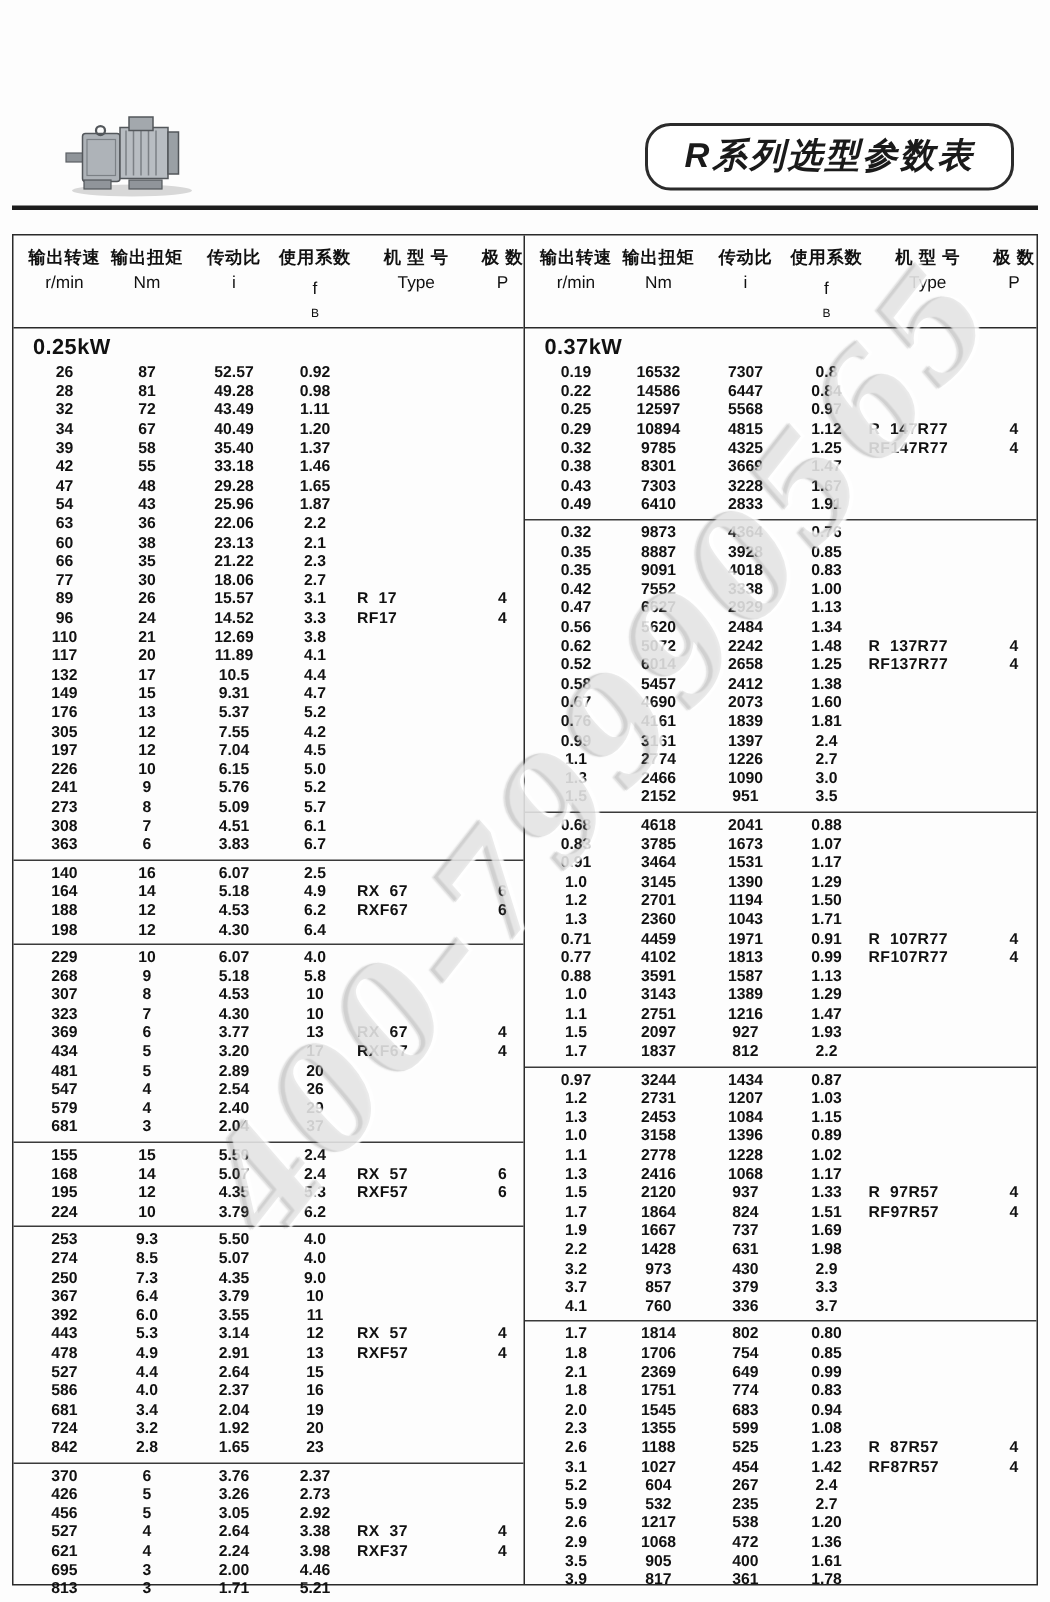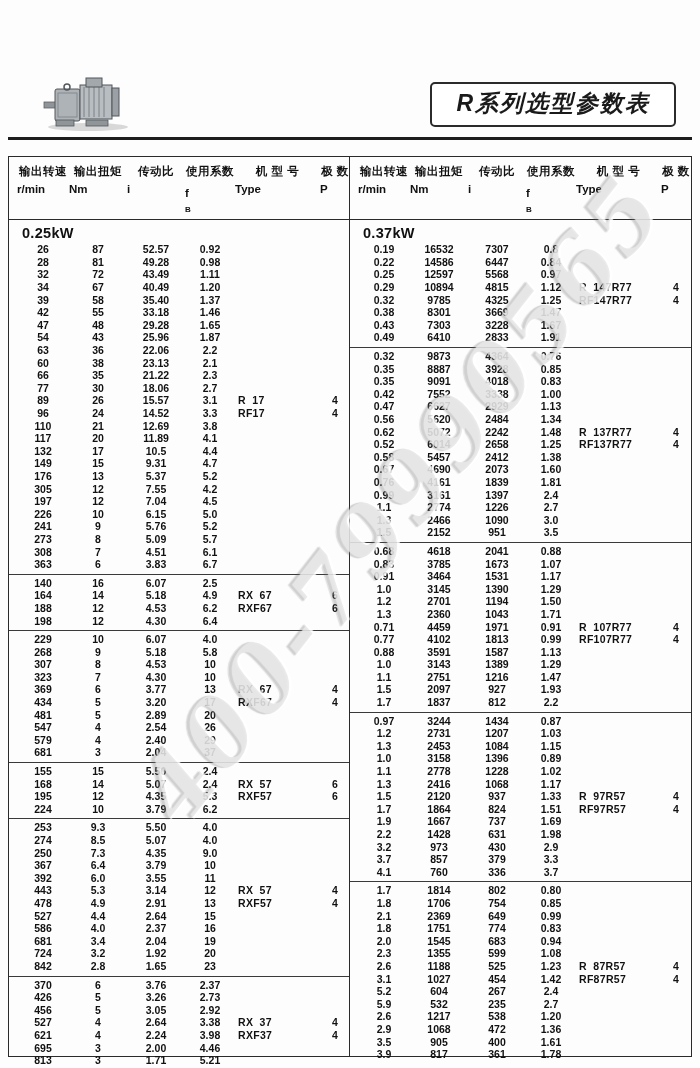--- a/index.html
+++ b/index.html
@@ -6,21 +6,21 @@
   .page{
     position:relative;width:700px;height:1068px;background:#fdfdfd;
     font-family:"Liberation Sans","DejaVu Sans",sans-serif;color:#111;
     overflow:hidden;margin:0 auto;
   }
   
   .top{position:absolute;top:72px;left:40px;right:24px;height:64px;
        display:flex;justify-content:space-between;align-items:center;}
   .logo{width:96px;height:60px;display:flex;align-items:center;justify-content:center;}
   .title-pill{
-    border:2px solid #2b2b2b;border-radius:5px;padding:4px 24px 6px 24px;
+    border:2px solid #2b2b2b;border-radius:17px;padding:4px 24px 6px 24px;
     font-size:23px;font-weight:bold;font-style:italic;letter-spacing:2px;
     color:#1a1a1a;background:#fff;
   }
   .top-rule{position:absolute;top:137px;left:8px;right:8px;height:2.5px;background:#1d1d1d;}
   
   .watermark{
     position:absolute;left:400px;top:500px;z-index:6;pointer-events:none;
     transform:translate(-50%,-50%) rotate(-52deg);
     font-family:"DejaVu Serif",serif;font-style:italic;font-weight:bold;
     font-size:92px;letter-spacing:4px;white-space:nowrap;
@@ -30,21 +30,21 @@
   
   .table{
     position:absolute;top:156px;left:8px;right:8px;bottom:11px;
     border:1.6px solid #2a2a2a;display:flex;background:transparent;z-index:1;
   }
   .half{width:50%;display:flex;flex-direction:column;box-sizing:border-box;}
   .half.first{border-right:1.2px solid #2a2a2a;}
   .grid6{display:grid;grid-template-columns:52px 58px 58px 50px 85px 30px;padding-left:8px;}
   .thead{border-bottom:1.2px solid #2a2a2a;padding:7px 0 5px 0;}
   .hcn span{display:block;text-align:center;font-size:11.5px;font-weight:bold;letter-spacing:0.5px;}
-  .hunit span{display:block;font-size:11.5px;font-weight:bold;margin-top:4px;}
+  .hunit span{display:block;text-align:center;font-size:11.5px;font-weight:normal;margin-top:4px;}
   .hunit sub{font-size:8px;}
   .power{font-size:14.5px;font-weight:bold;padding:5px 0 1px 13px;letter-spacing:0.3px;}
   .groups{flex:1;display:flex;flex-direction:column;}
   .group{padding:1px 0 2px 0;}
   .group + .group{border-top:1.1px solid #3a3a3a;margin-top:1px;padding-top:2px;}
   .row{height:12.6px;line-height:12.6px;font-size:10.5px;font-weight:bold;}
   .cell{text-align:center;overflow:visible;}
   .c-type{text-align:left;white-space:pre;padding-left:3px;letter-spacing:0.3px;}
   .c-poles{text-align:center;}
 </style>

